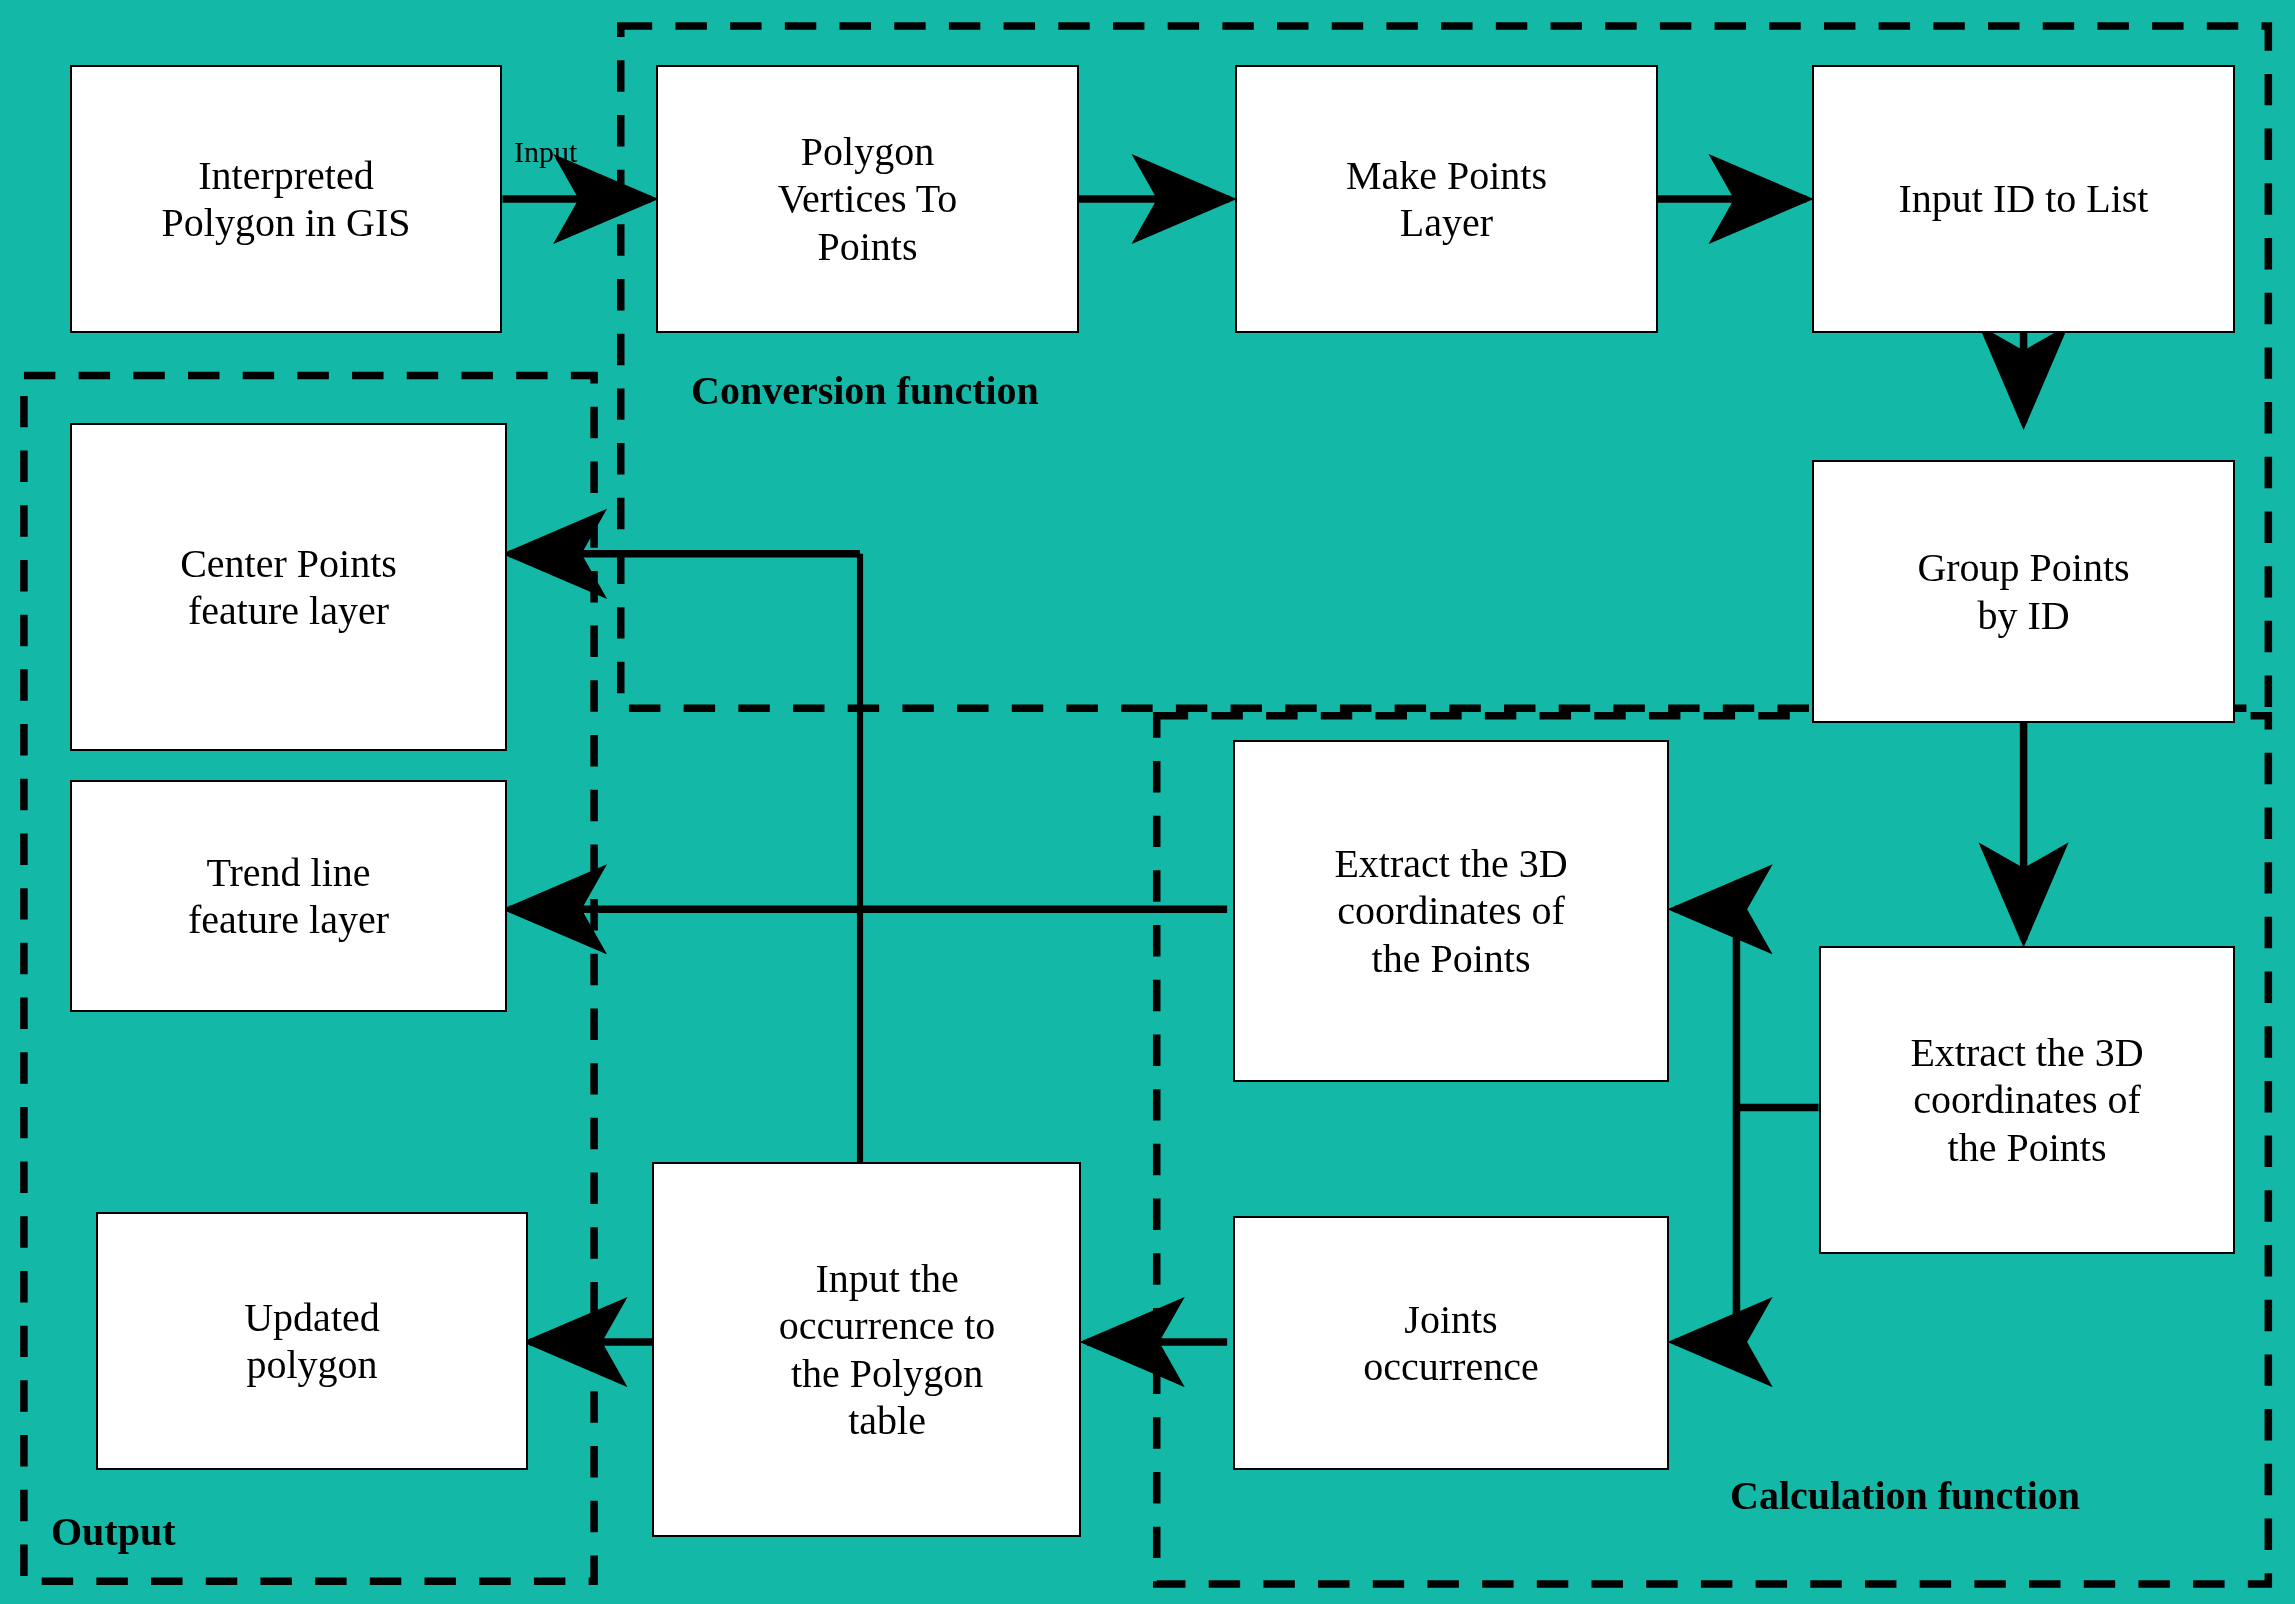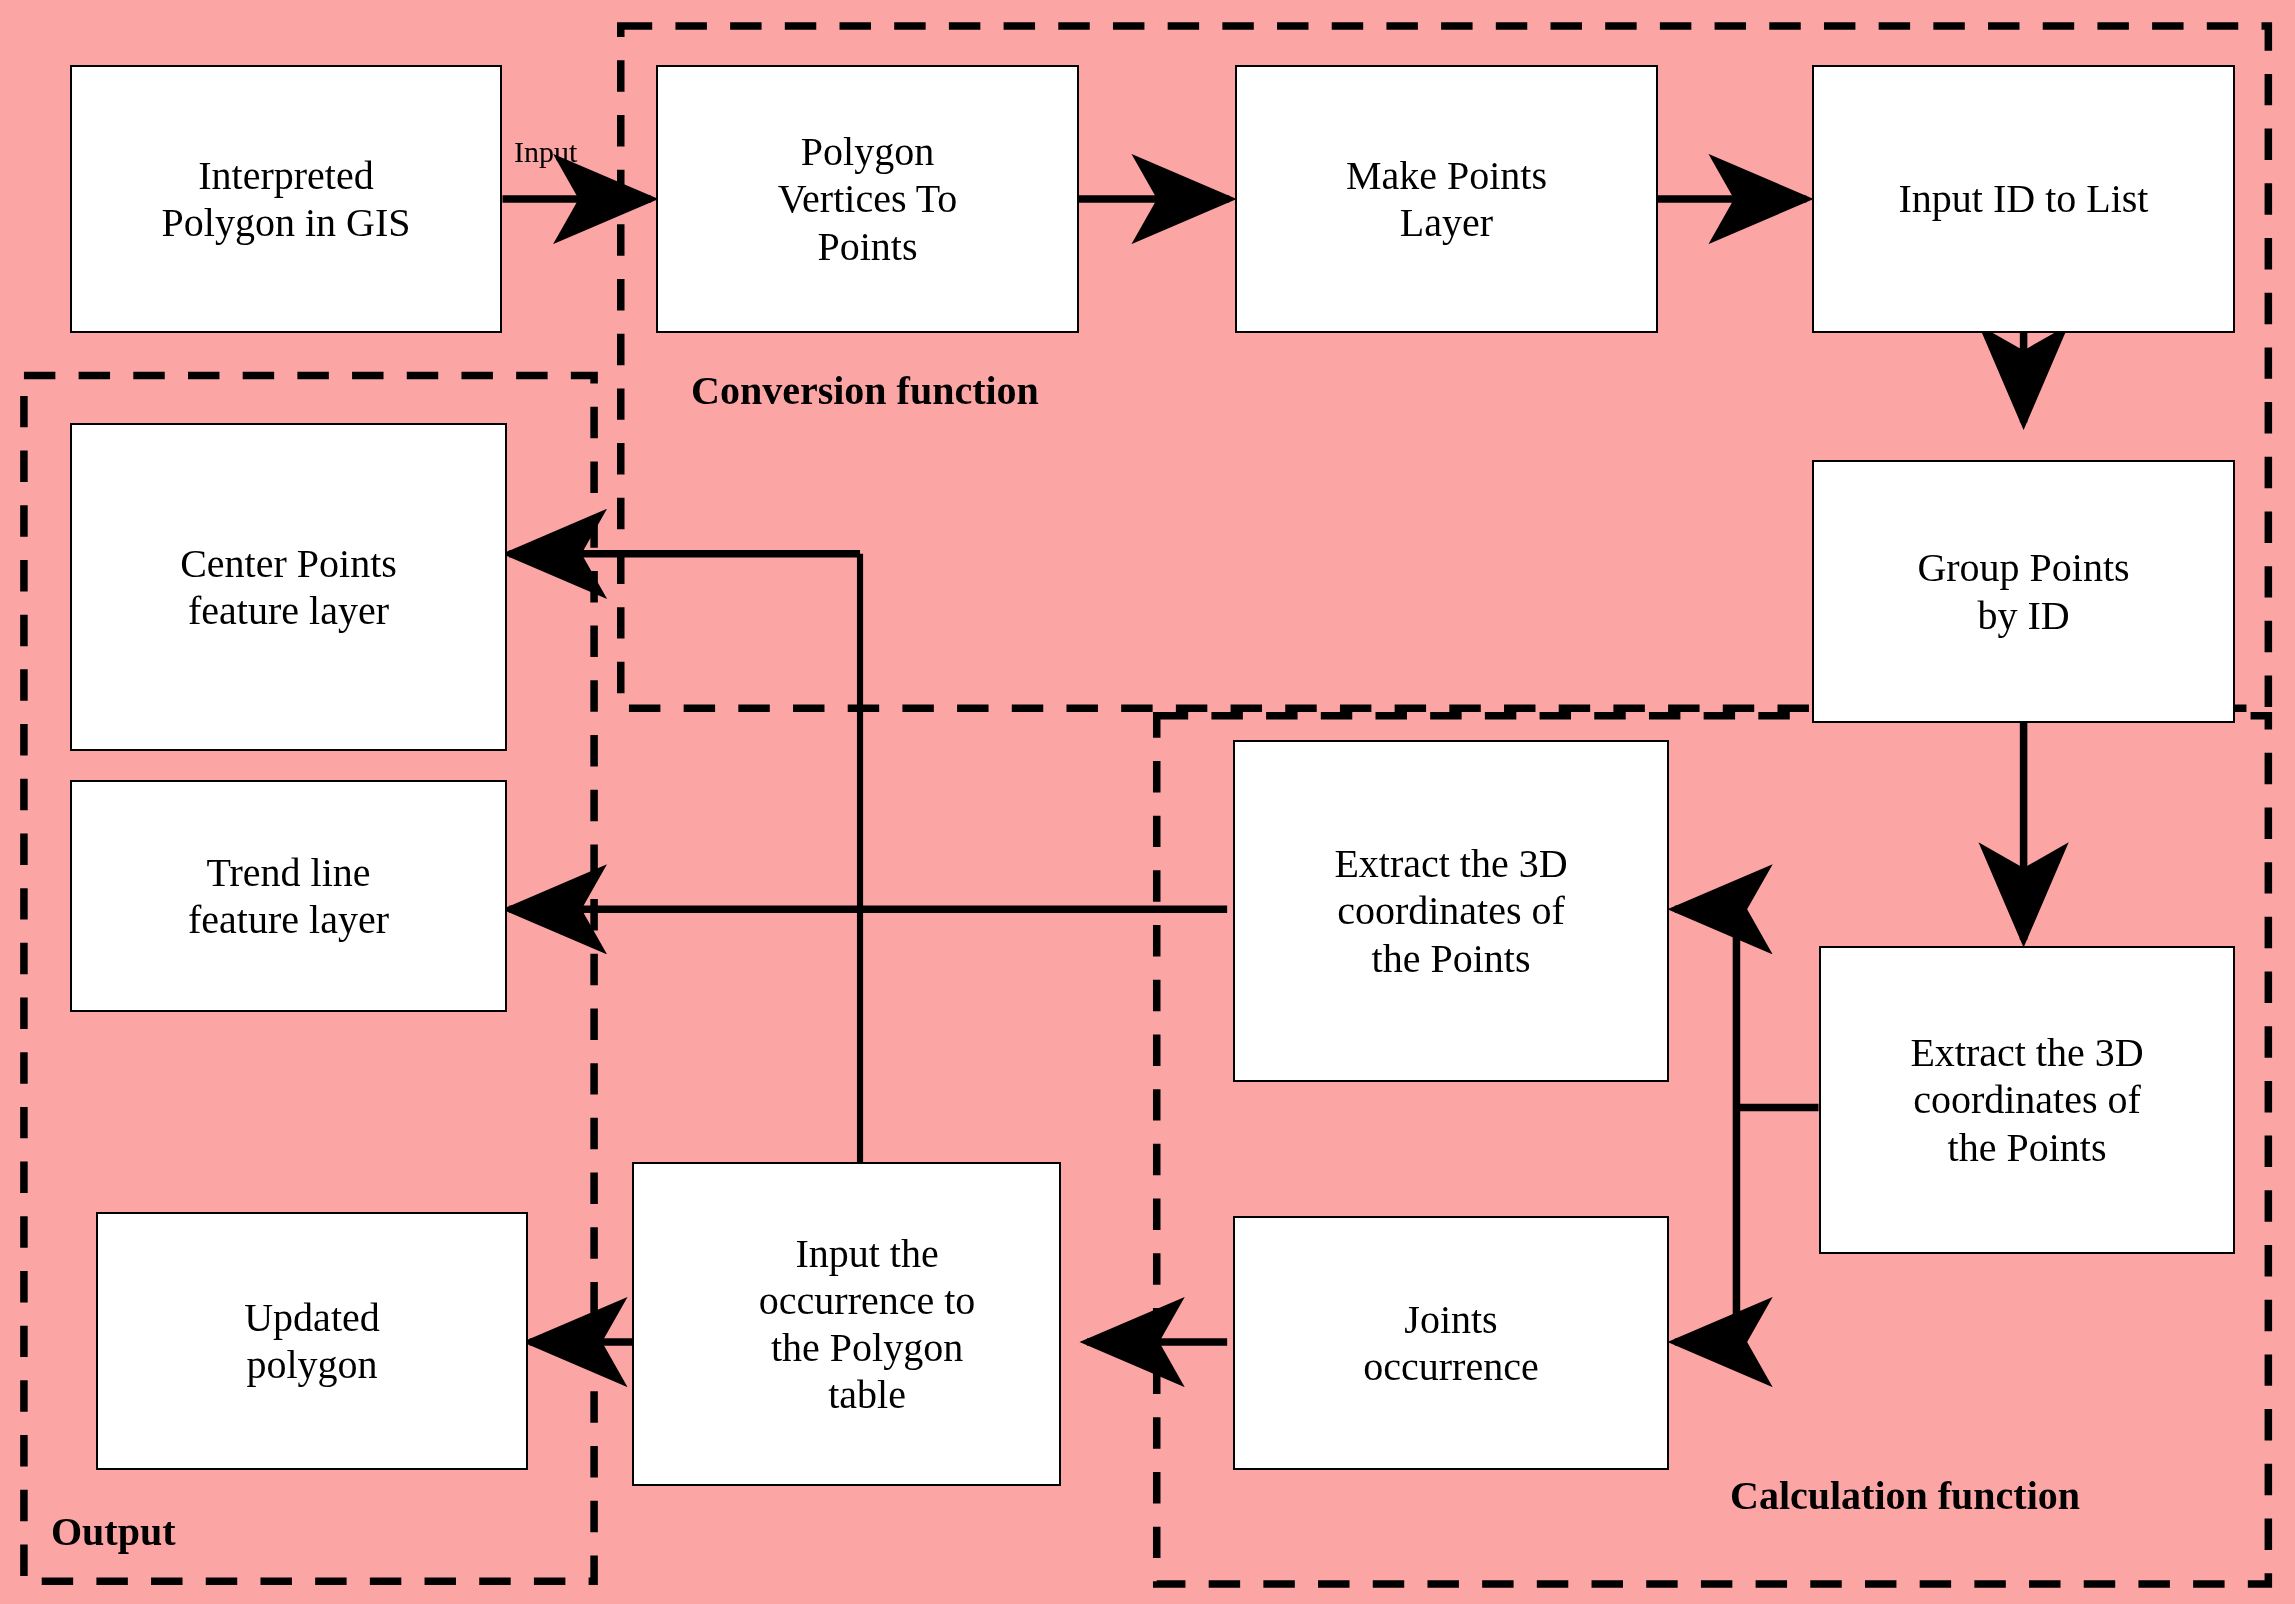--- a/index.html
+++ b/index.html
@@ -1,21 +1,21 @@
 <!DOCTYPE html>
 <html style="font-size:11px"><head>
 <meta charset="utf-8">
 <title>Workflow Diagram</title>
 <style>
   html,body{margin:0;padding:0;background:#ffffff;}
   #stage{
     position:relative;
     width:2295px;
     height:1604px;
-    background:#fca5a5;
+    background:#14b8a6;
     font-family:"Liberation Serif","DejaVu Serif",serif;
     overflow:hidden;
   }
   svg.layer{
     position:absolute; left:0; top:0;
     width:2295px; height:1604px;
     pointer-events:none;
   }
   .node{
     position:absolute;
@@ -146,21 +146,21 @@
     </div>
   </div>
 
   <div class="node" style="left:1233px; top:1216px; width:436px; height:254px;">
     <div>
       <span>Joints</span>
       <span>occurrence</span>
     </div>
   </div>
 
-  <div class="node" style="left:632px; top:1162px; width:429px; height:324px;padding-left:48px;">
+  <div class="node" style="left:652px; top:1162px; width:429px; height:375px;padding-left:48px;">
     <div>
       <span>Input the</span>
       <span>occurrence to</span>
       <span>the Polygon</span>
       <span>table</span>
     </div>
   </div>
 
   <div class="node" style="left:70px; top:423px; width:437px; height:328px;">
     <div>

